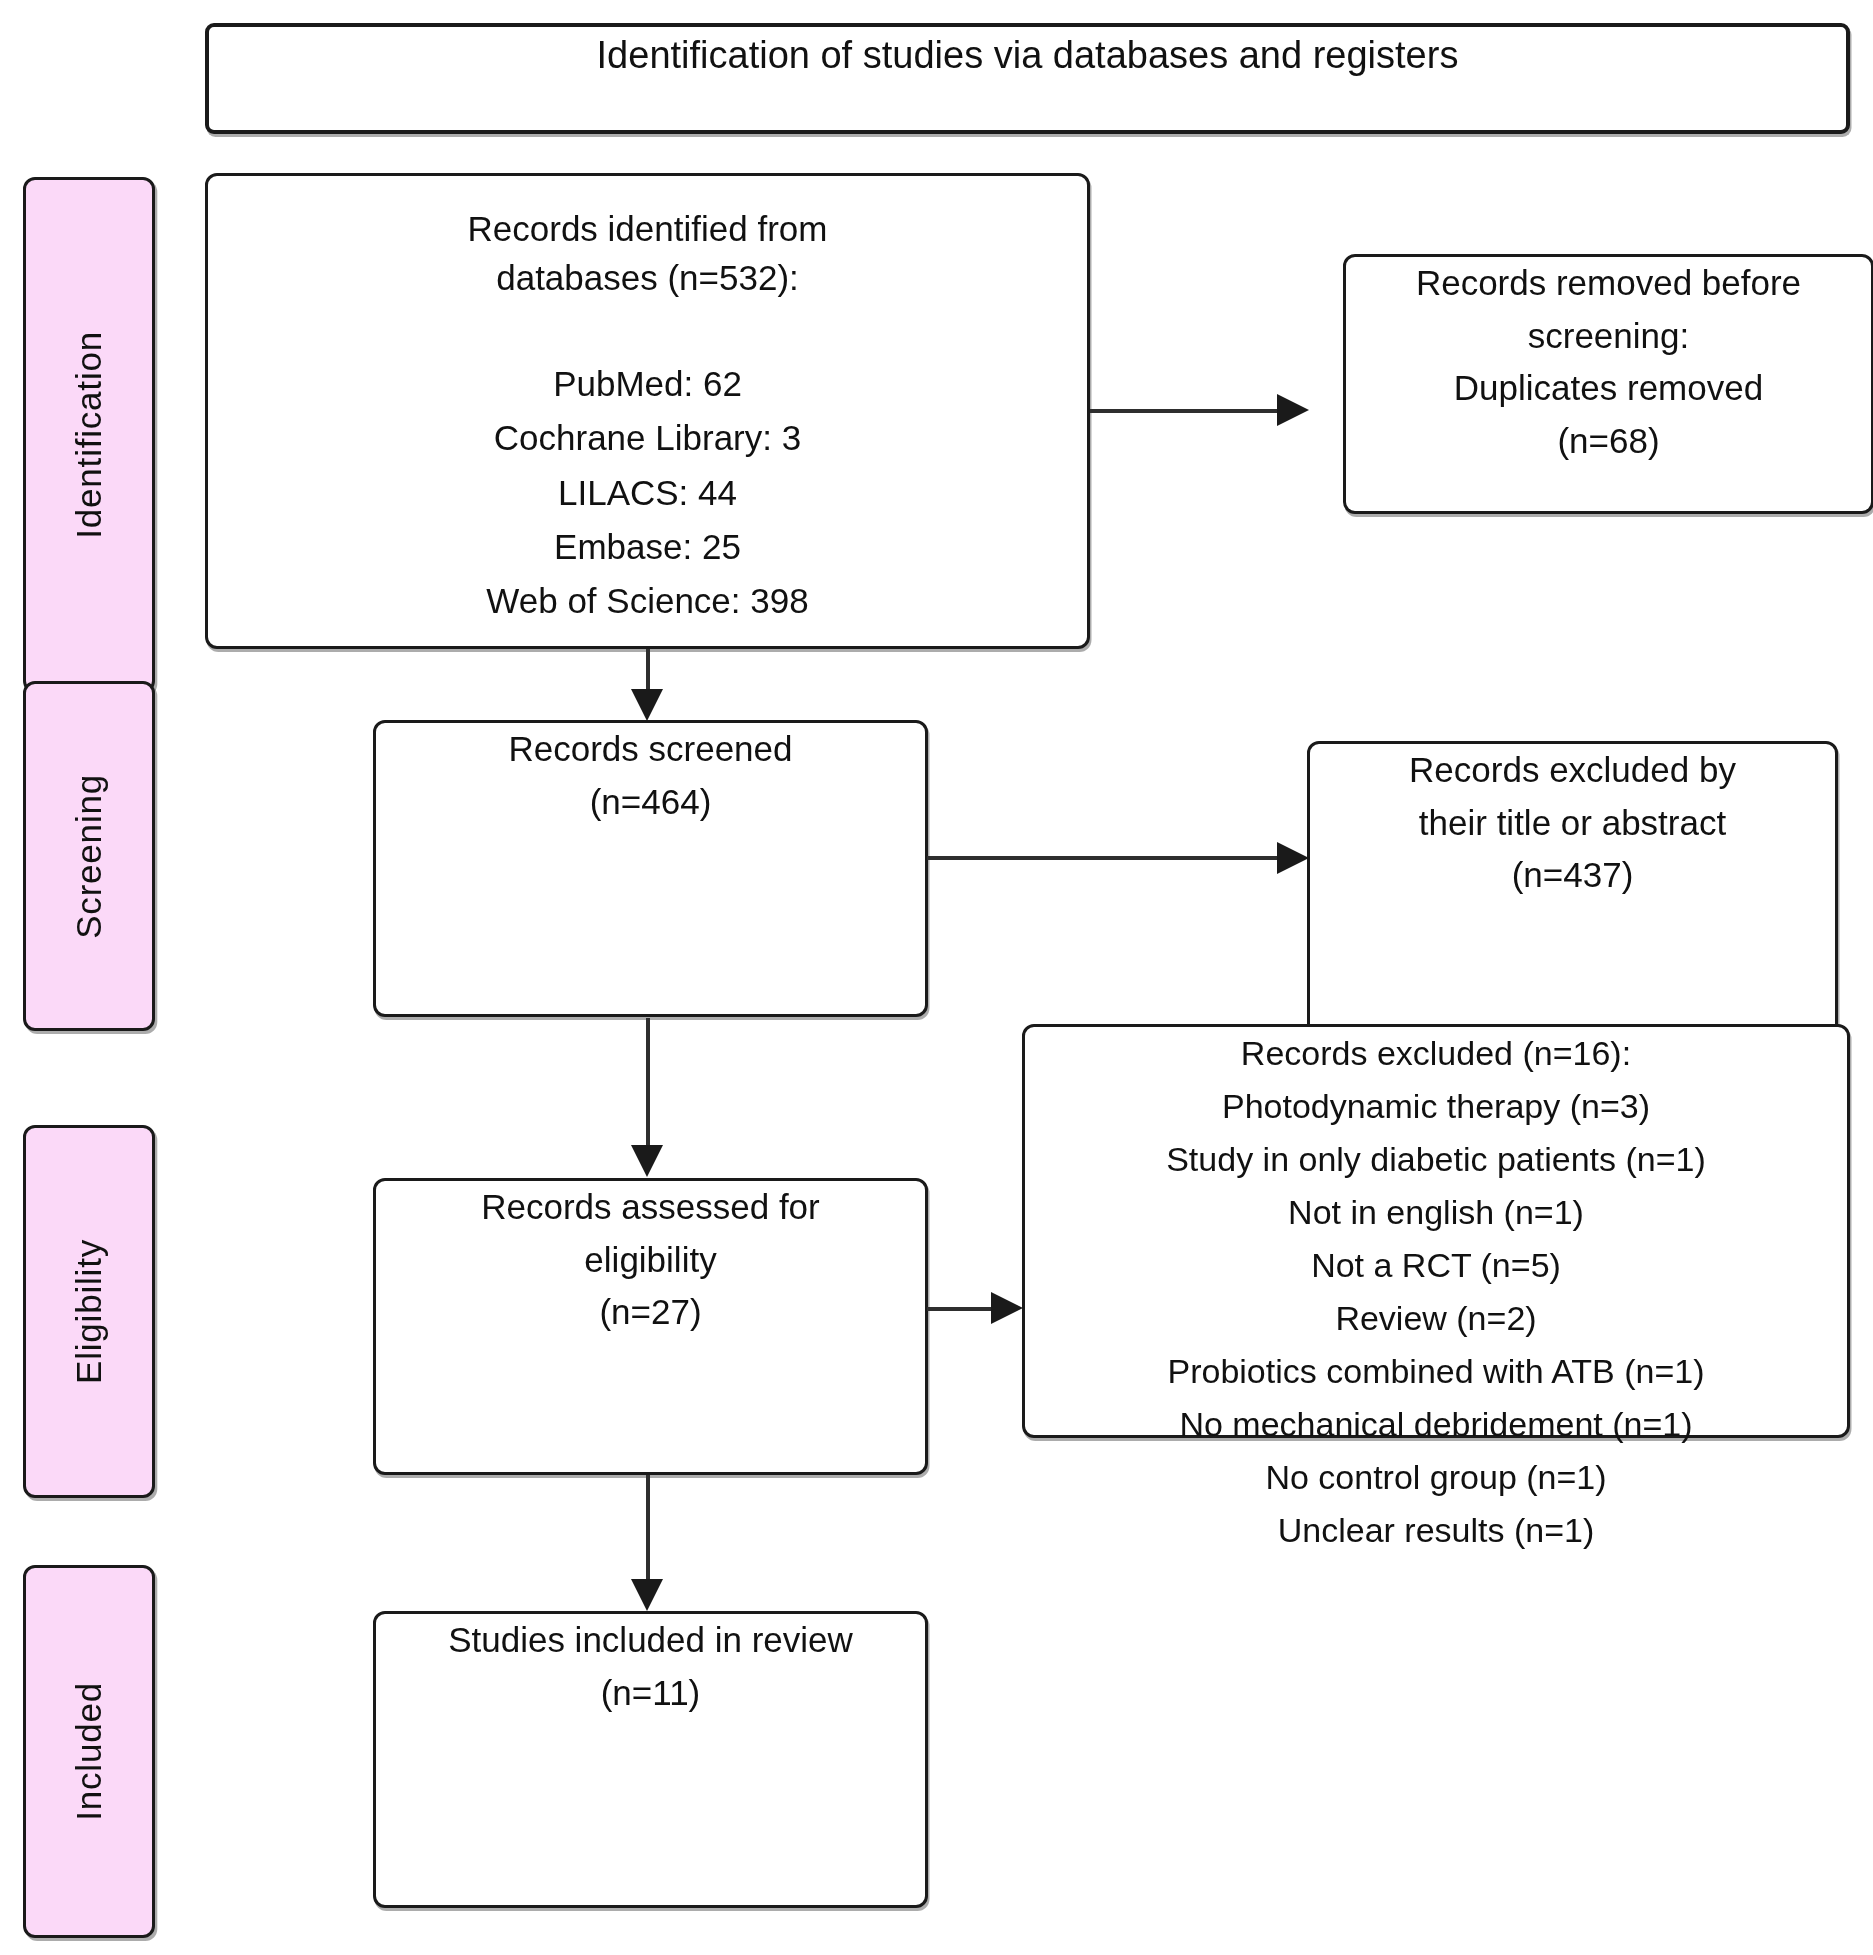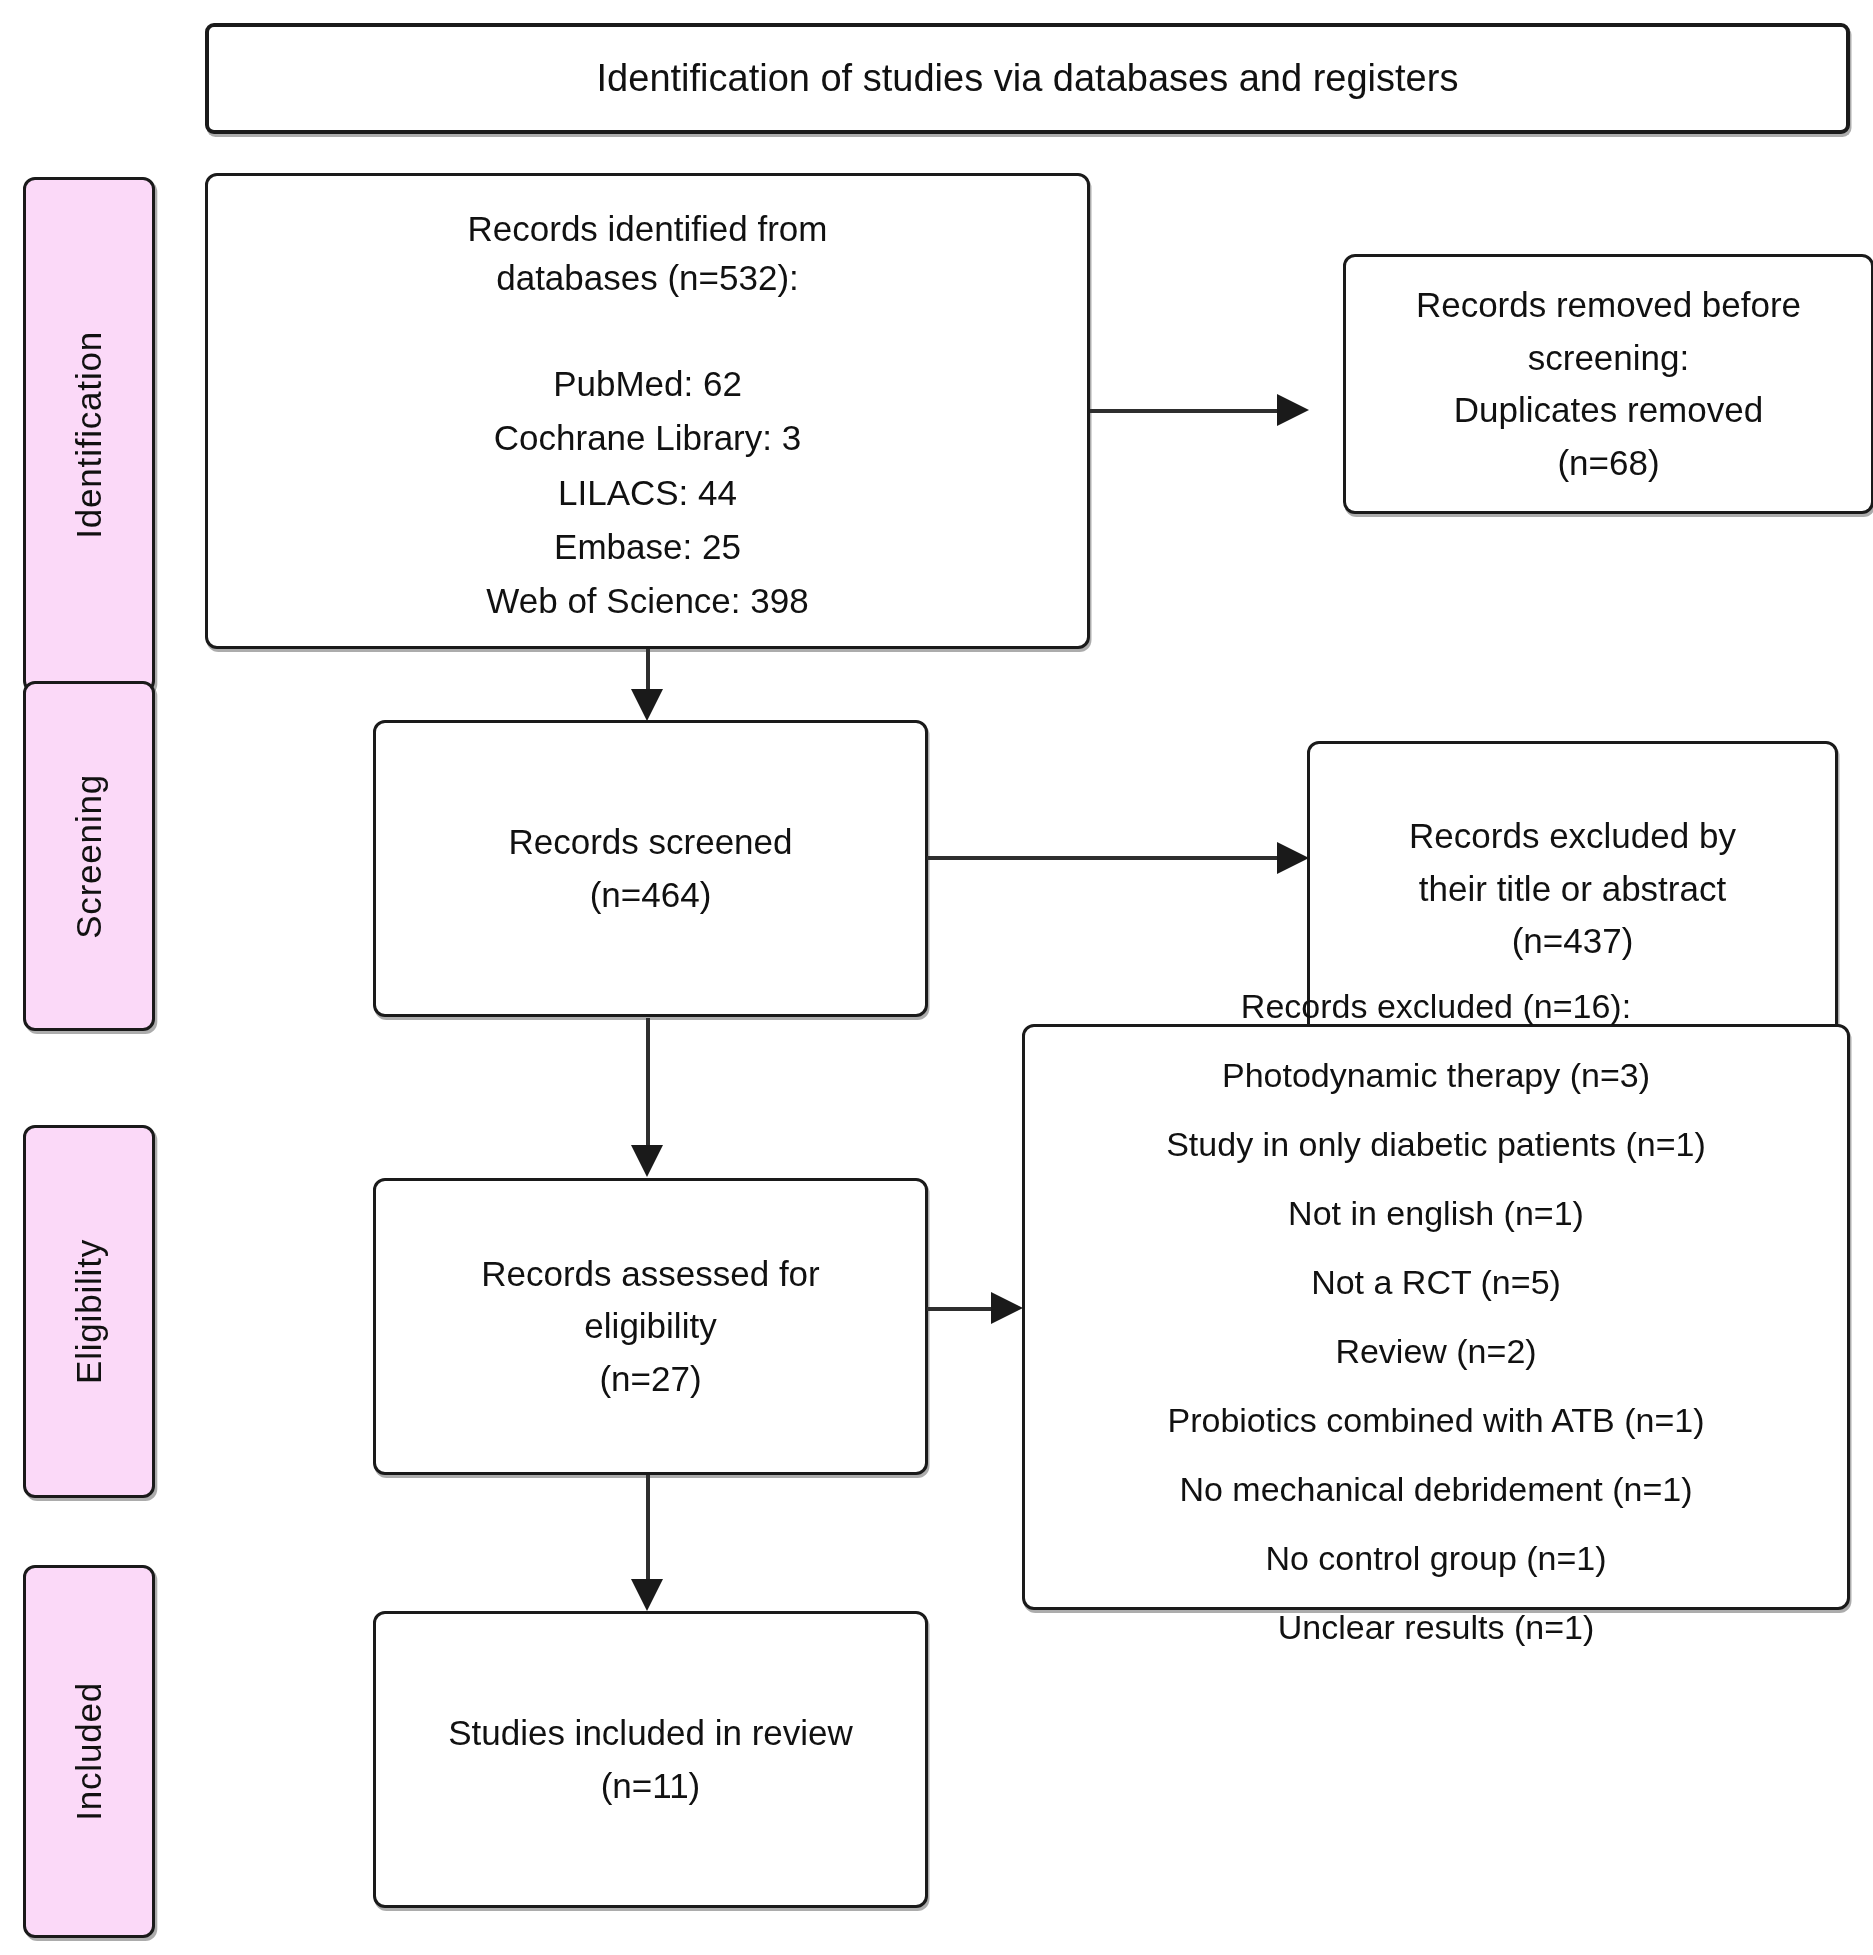--- a/index.html
+++ b/index.html
@@ -18,39 +18,39 @@
   }
   .box {
     position: absolute;
     box-sizing: border-box;
     border: 3.8px solid #1a1a1a;
     border-radius: 12px;
     background: #ffffff;
     display: flex;
     flex-direction: column;
     align-items: center;
-    justify-content: center;
+    justify-content: flex-start;
     text-align: center;
     font-size: 35px;
     line-height: 1.5;
     box-shadow: 1.5px 3px 0 rgba(70,70,70,0.45);
   }
   #title-bar {
     left: 205px; top: 22.6px; width: 1645px; height: 111px;
     border-width: 4.5px; border-radius: 9px;
     font-size: 38px;
   }
   #box-identified { left: 205px; top: 173px; width: 885px; height: 476px; justify-content: flex-start; padding-top: 28px; }
   #box-identified .hdr { line-height: 1.4; }
   #box-identified .sources { margin-top: 55px; line-height: 1.55; }
   #box-removed { left: 1307px; top: 254px; width: 531px; height: 260px; margin-left: 36px; }
   #box-screened { left: 373px; top: 720px; width: 555px; height: 297px; }
   #box-excluded-ta { left: 1307px; top: 741px; width: 531px; height: 296px; }
   #box-assessed { left: 373px; top: 1178px; width: 555px; height: 297px; }
-  #box-big-excluded { left: 1022px; top: 1024px; width: 828px; height: 586px; font-size: 34px; line-height: 53px; gap: 16px; }
+  #box-big-excluded { left: 1022px; top: 1024px; width: 828px; height: 414px; font-size: 34px; line-height: 53px; }
   #box-included { left: 373px; top: 1611px; width: 555px; height: 297px; }
 
   .stage {
     position: absolute;
     left: 22.6px; width: 132px;
     box-sizing: border-box;
     border: 3.8px solid #1a1a1a;
     border-radius: 12px;
     background: #fbd9f8;
     display: flex;

